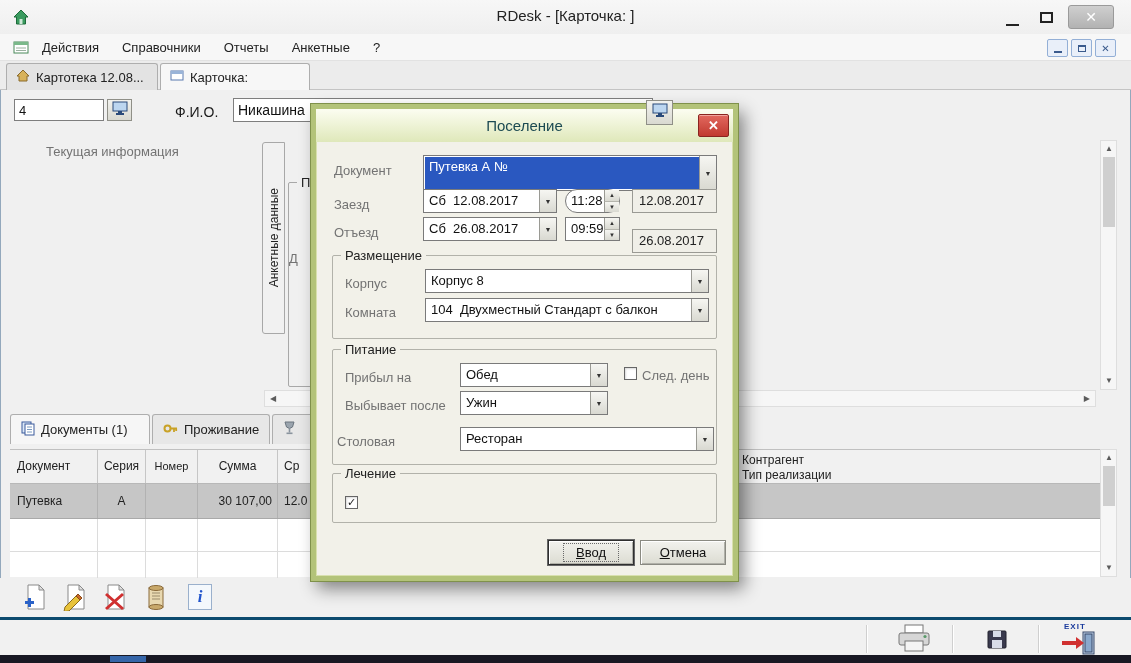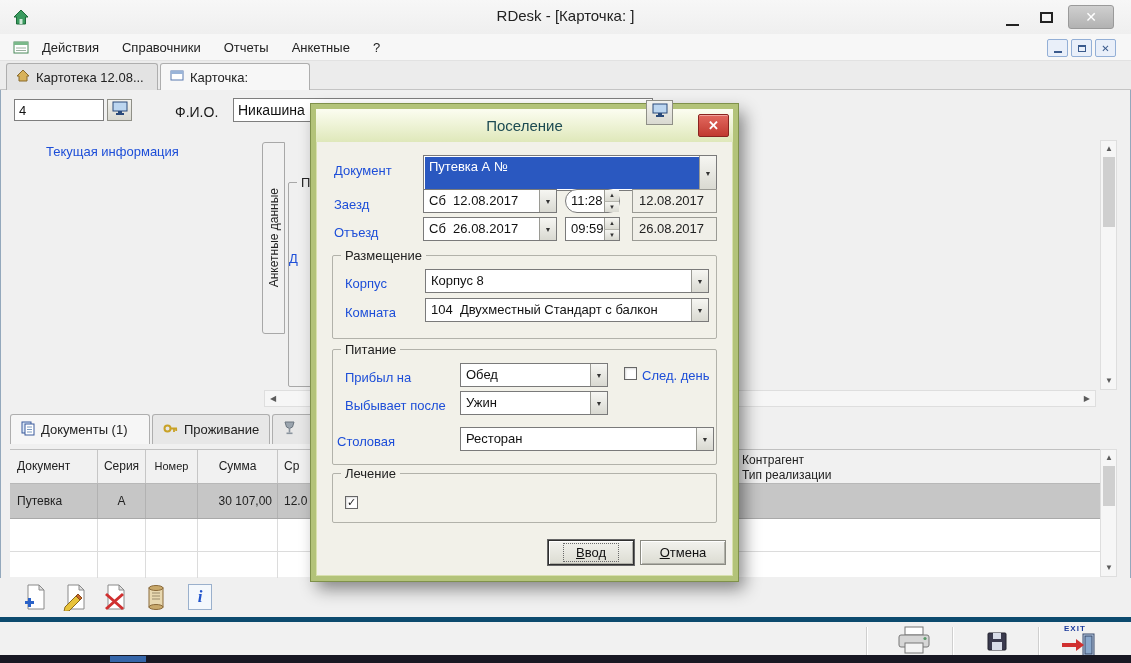--- a/index.html
+++ b/index.html
@@ -6,21 +6,21 @@
   html,body { width:1131px; height:663px; }
   body {
     font-family:"Liberation Sans", sans-serif;
     background:#f0f0f0;
     position:relative;
     overflow:hidden;
     box-shadow: inset 0 0 0 1px #93a8bc;
     color:#1a1a1a;
   }
   .abs { position:absolute; }
-  .lbl { font-size:13px; color:#1d4ed8; white-space:pre; }
+  .lbl { font-size:13px; color:#737373; white-space:pre; }
 
   
   .titlebar { left:0; top:0; width:1131px; height:34px; background:linear-gradient(#f7f7f7,#efefef); }
   .title-text { left:0; right:0; top:7px; text-align:center; font-size:15px; color:#222; }
   .win-min-glyph { width:13px; height:2px; background:#222; }
   .win-max-glyph { width:13px; height:11px; border:2px solid #222; background:transparent; }
   .win-close-btn { width:46px; height:24px; background:linear-gradient(#cfcfcf,#b2b2b2); border:1px solid #9a9a9a; border-radius:3px; color:#fff; font-size:14px; text-align:center; line-height:22px; }
 
   .menubar { left:0; top:34px; width:1131px; height:27px; background:#f7f7f7; border-bottom:1px solid #e2e2e2; display:flex; align-items:center; }
   .menu-items { display:flex; gap:15px; margin-left:38px; }
@@ -51,21 +51,21 @@
   .tbl { left:10px; top:449px; width:1090px; height:128px; background:#fff; border-top:1px solid #c0c0c0; }
   .tr { position:absolute; left:0; width:1090px; display:flex; }
   .tc { border-right:1px solid #c6c6c6; overflow:hidden; font-size:12px; color:#222; }
   .thead { background:#f1f1f1; border-bottom:1px solid #b8b8b8; }
   .rowsel { background:#c6c6c6; border-bottom:1px solid #a9a9a9; }
   .rowsel .tc { border-right:1px solid #b2b2b2; }
   .rowempty .tc { border-right:1px solid #dcdcdc; }
 
   
   .toolbar { left:0; top:578px; width:1131px; height:39px; background:#f0f0f0; }
-  .statusbar { left:0; top:617px; width:1131px; height:38px; background:#f1f1f1; border-top:5px solid #0c4a6e; }
+  .statusbar { left:0; top:617px; width:1131px; height:38px; background:#f1f1f1; border-top:3px solid #0c4a6e; }
   .status-sep { position:absolute; top:5px; width:1px; height:28px; background:#cfcfcf; box-shadow:1px 0 0 #ffffff; }
   .taskbar { left:0; top:655px; width:1131px; height:8px; background:#181823; }
 
   
   .dialog {
     left:311px; top:104px; width:427px; height:477px;
     border:5px solid #b3c379;
     outline:1px solid #7f914b;
     background:#f2f1e9;
     box-shadow: 6px 8px 16px rgba(0,0,0,0.45), inset 0 0 0 1px #d8e0ae;
@@ -388,21 +388,21 @@
     <span class="combo-text">Сб  26.08.2017</span>
     <span class="combo-btn">▼</span>
   </div>
   <div class="abs spin" style="left:249px;top:108px;width:55px;height:24px;">
     <span class="spin-text">09:59</span>
     <span class="spin-btns">
         <span class="spin-up">▲</span>
         <span class="spin-dn">▼</span>
       </span>
   </div>
-  <div class="abs staticbox" style="left:316px;top:108px;width:85px;height:24px;">26.08.2017</div>
+  <div class="abs staticbox" style="left:316px;top:120px;width:85px;height:24px;">26.08.2017</div>
 
   <div class="abs fs" style="left:16px;top:146px;width:385px;height:84px;">
     <span class="fs-legend">Размещение</span>
     <span class="abs lbl" style="left:12px;top:20px;">Корпус</span>
     <div class="abs combo" style="left:92px;top:13px;width:284px;height:24px;">
       <span class="combo-text">Корпус 8</span>
       <span class="combo-btn">▼</span>
     </div>
     <span class="abs lbl" style="left:12px;top:49px;">Комната</span>
     <div class="abs combo" style="left:92px;top:42px;width:284px;height:24px;">

